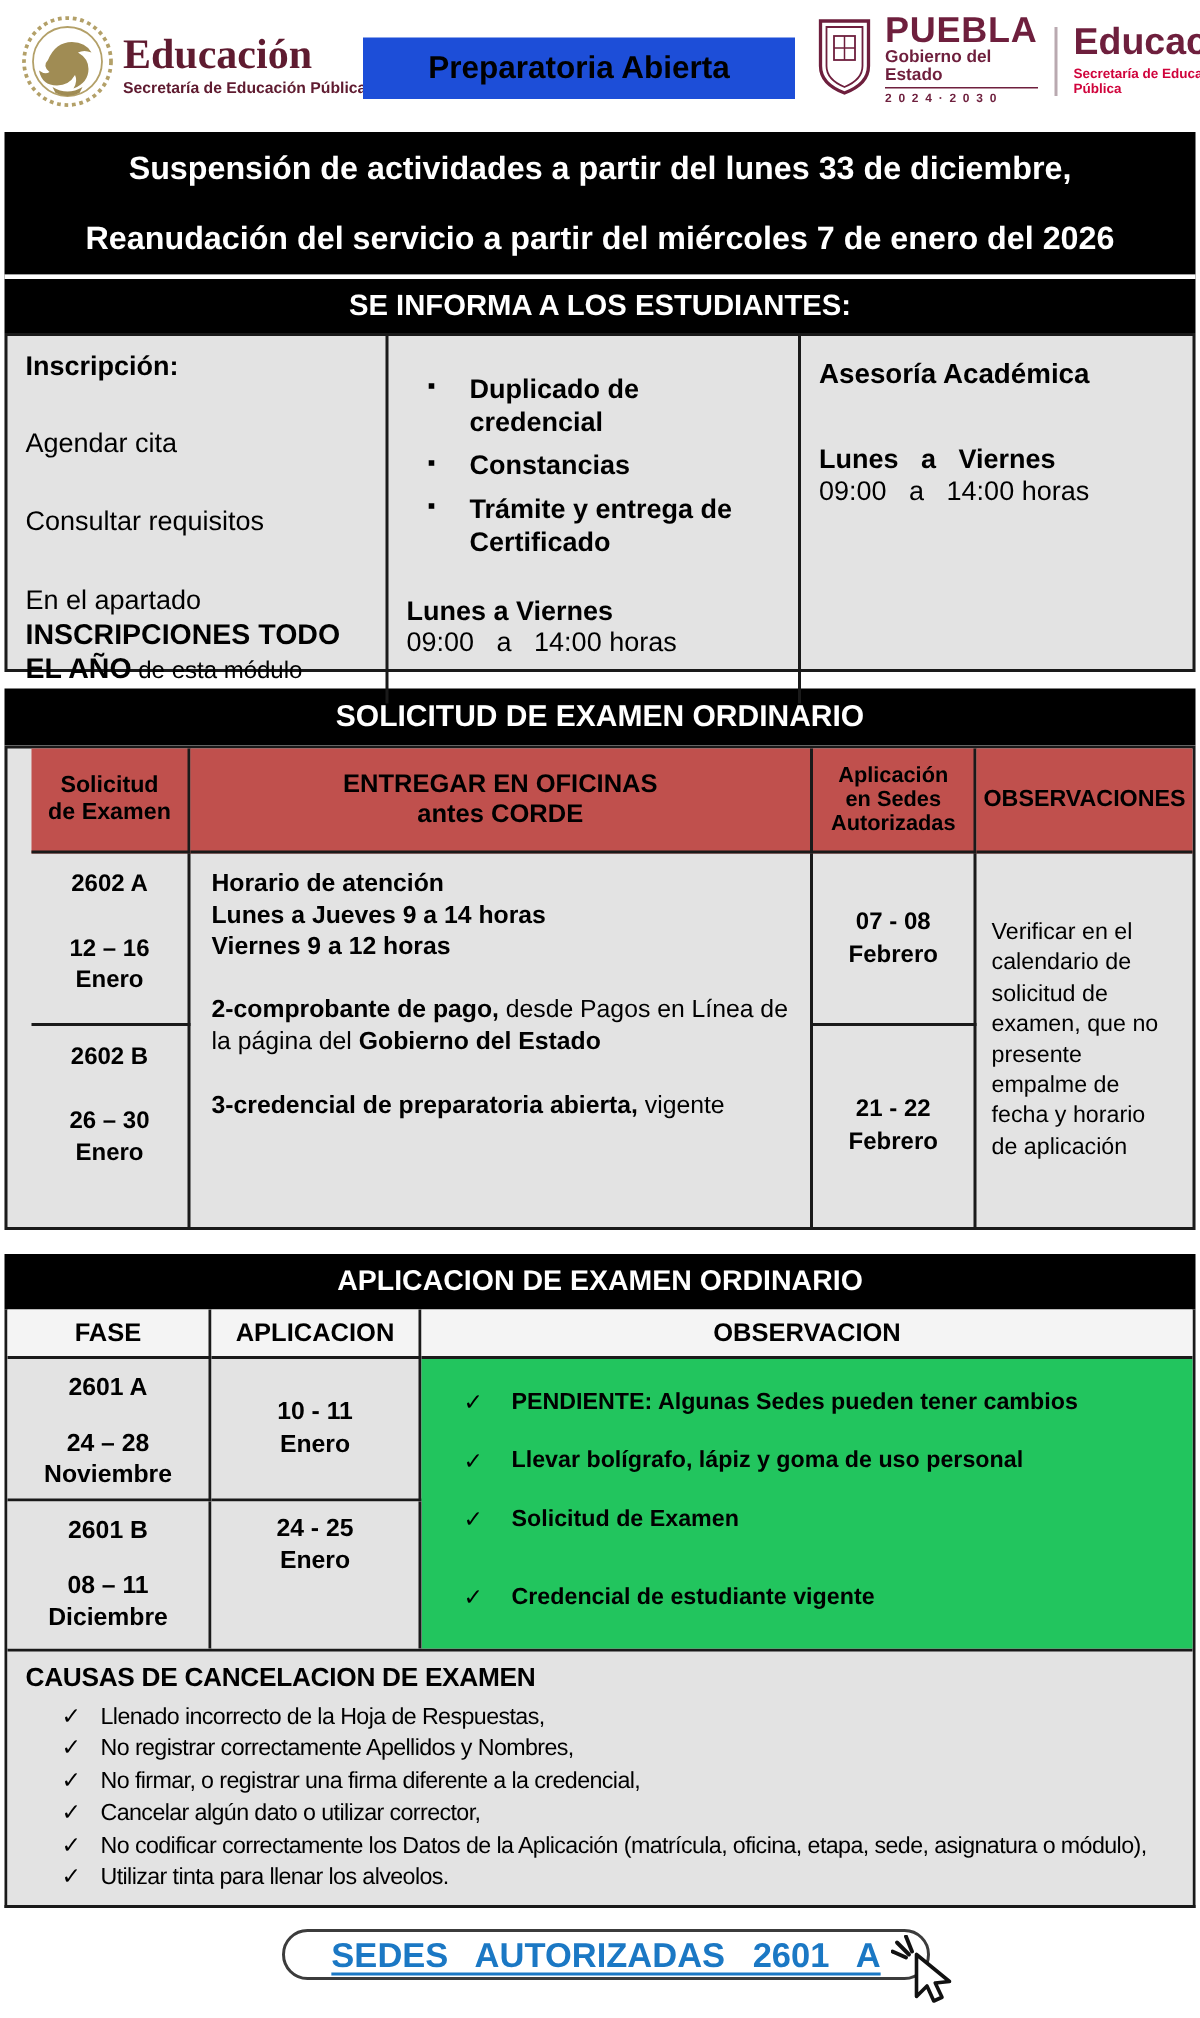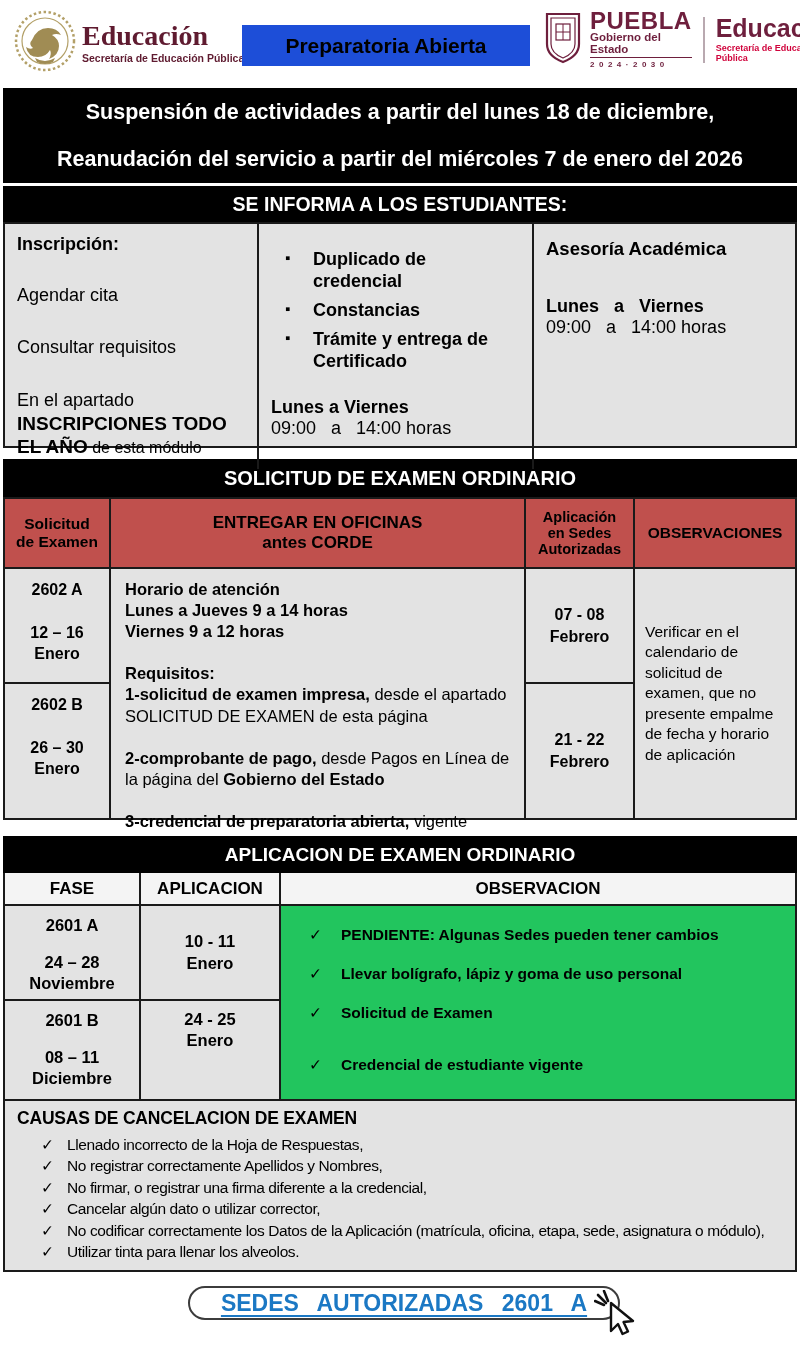--- a/index.html
+++ b/index.html
@@ -52,21 +52,21 @@
   .c3 .sched-t { white-space: pre-wrap; }
 
   .gap11 { height: 11px; } .gap16 { height: 16px; }
 
   
   .blackbar { margin: 0 3px; background: #000; color: #fff; font-weight: bold;
               display: flex; align-items: center; justify-content: center; }
   .sol-bar { height: 38px; font-size: 20px; }
   .sol-grid { margin: 0 3px; border: 2px solid #1a1a1a; display: grid;
               grid-template-columns: 106px 415px 109px 1fr;
-              grid-template-rows: 70px 115px 1fr; height: 323px; background: #e3e3e3; }
+              grid-template-rows: 70px 115px 1fr; height: 323px; background: #e3e3e3; padding-left: 16px; }
   .cell { border-right: 2px solid #1a1a1a; }
   .cell.last { border-right: none; }
   .hcell { background: #c0504d; border-bottom: 2px solid #1a1a1a;
            display: flex; align-items: center; justify-content: center; text-align: center;
            font-weight: bold; white-space: pre-line; }
   .h1 { font-size: 15.5px; } .h2 { font-size: 17px; } .h3 { font-size: 14.5px; } .h4 { font-size: 15.5px; }
   .codecell { display: flex; flex-direction: column; align-items: center; text-align: center;
               font-weight: bold; font-size: 16px; padding-top: 12px; }
   .codecell .dates { margin-top: 24px; white-space: pre-line; line-height: 1.3; }
   .bb { border-bottom: 2px solid #1a1a1a; }
@@ -155,21 +155,21 @@
       </span>
       <span class="pue-div"></span>
       <span>
         <div class="edu-name">Educación</div>
         <div class="edu-sub">Secretaría de Educación Pública</div>
       </span>
     </div>
   </div>
 
   <div class="banner">
-    <div>Suspensión de actividades a partir del lunes 18 de diciembre,</div>
+    <div>Suspensión de actividades a partir del lunes 33 de diciembre,</div>
     <div>Reanudación del servicio a partir del miércoles 7 de enero del 2026</div>
   </div>
   <div class="subhdr">SE INFORMA A LOS ESTUDIANTES:</div>
 
   <div class="info">
     <div class="c1">
       <div class="ins-title">Inscripción:</div>
       <div class="ins-line">Agendar cita</div>
       <div class="ins-line">Consultar requisitos</div>
       <div class="ins-ap">
@@ -211,22 +211,20 @@
     <div class="cell codecell bb">
       <div>2602 A</div>
       <div class="dates">12 – 16
 Enero</div>
     </div>
 
     <div class="cell office span2">
       <p><b>Horario de atención</b><br>
          <b>Lunes a Jueves 9 a 14 horas</b><br>
          <b>Viernes 9 a 12 horas</b></p>
-      <p class="sp"><b>Requisitos:</b><br>
-         <b>1-solicitud de examen impresa,</b><span> desde el apartado SOLICITUD DE EXAMEN de esta página</span></p>
       <p class="sp"><b>2-comprobante de pago,</b><span> desde Pagos en Línea de la página del </span><b>Gobierno del Estado</b></p>
       <p class="sp"><b>3-credencial de preparatoria abierta,</b><span> vigente</span></p>
     </div>
 
     <div class="cell sedecell bb">07 - 08
 Febrero</div>
 
     <div class="cell obscell last span2">Verificar en el calendario de solicitud de examen, que no presente empalme de fecha y horario de aplicación</div>
 
     <div class="cell codecell">

